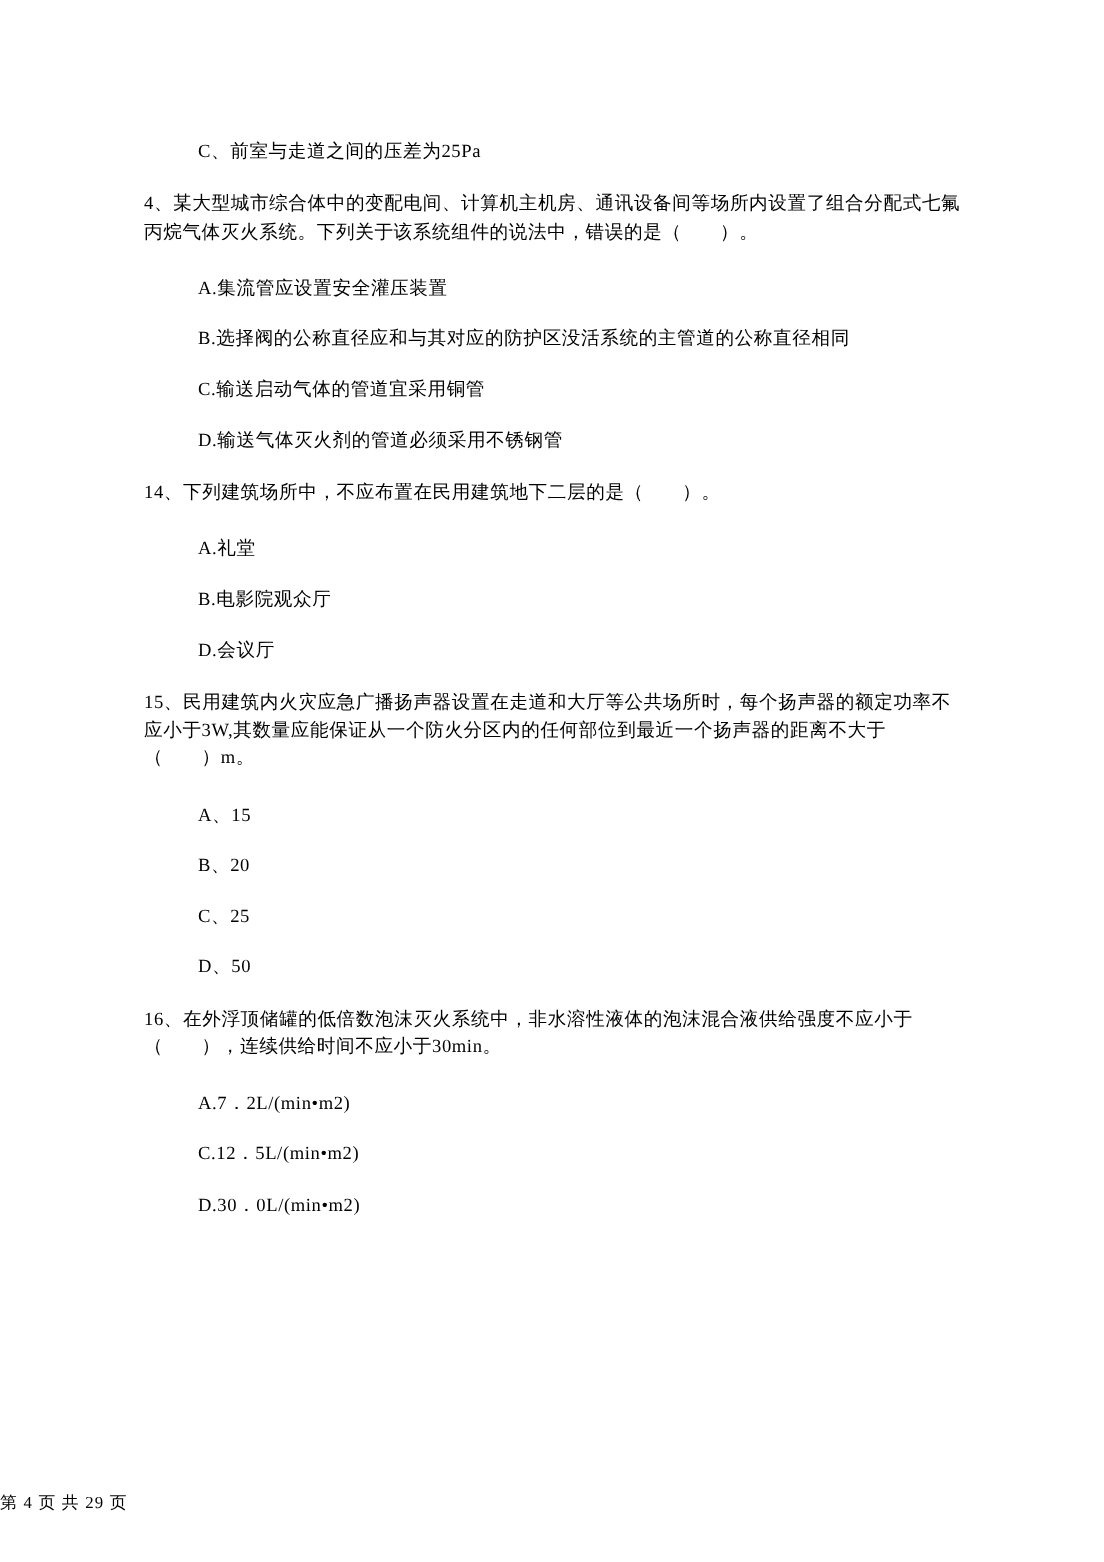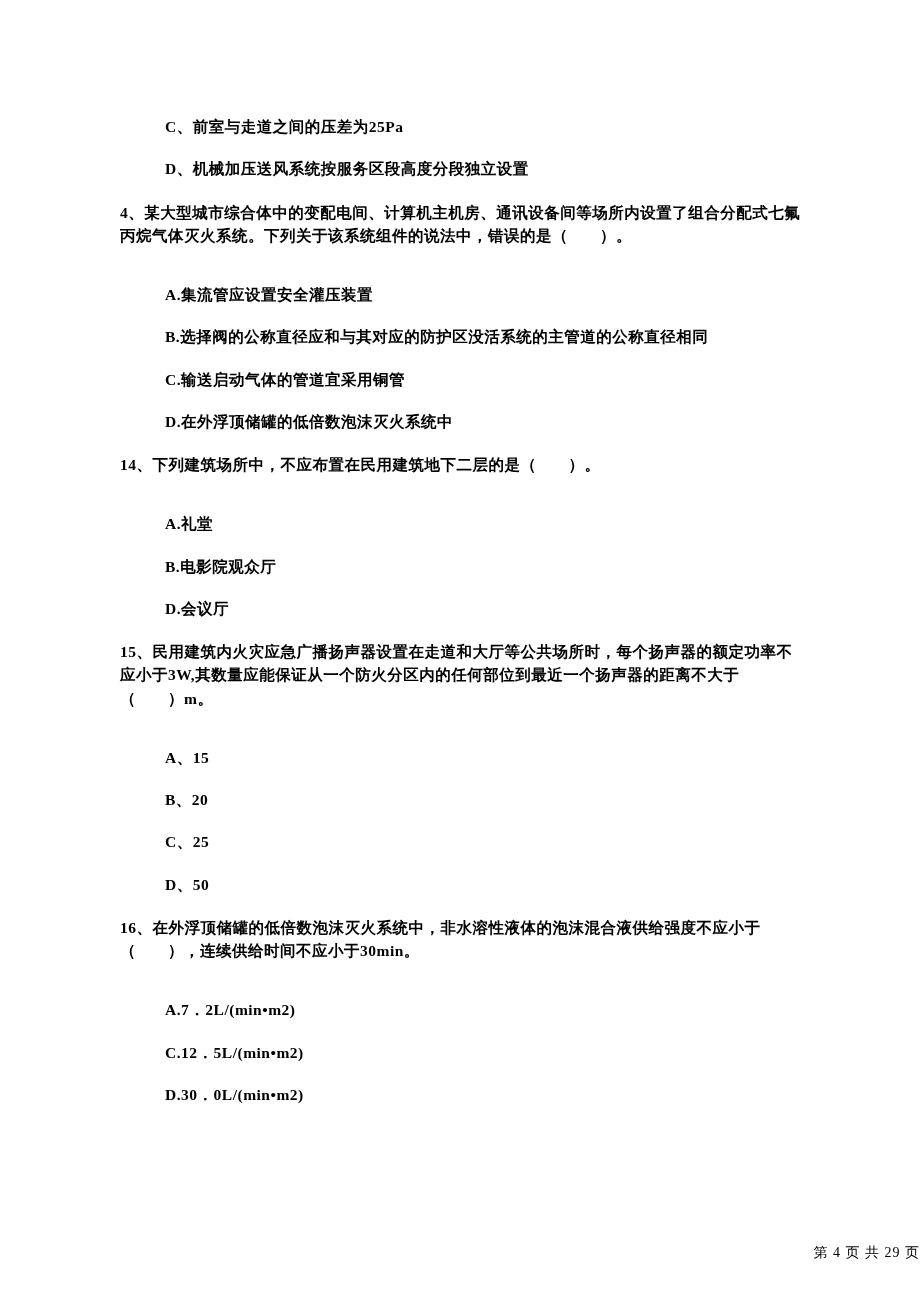--- a/index.html
+++ b/index.html
@@ -17,62 +17,60 @@
     box-sizing: border-box;
     width: 920px;
     height: 1302px;
     padding: 115px 118px 0 120px;
   }
   .line {
     font-size: 15.5px;
     line-height: 1.5;
     letter-spacing: 0.5px;
     white-space: pre-wrap;
-    font-weight: bold;
   }
   .question {
     margin-top: 20px;
     margin-bottom: 6px;
   }
   .option {
     margin-top: 19px;
     margin-left: 45px;
   }
   .first-option {
     margin-top: 0px;
     margin-left: 45px;
   }
   .options-block {
-    margin-top: 36px;
+    margin-top: 24px;
   }
   .footer {
     position: absolute;
     left: 0;
     right: 0;
     bottom: 40px;
-    text-align: right;
+    text-align: left;
     font-size: 14px;
     letter-spacing: 1px;
     font-family: "SimSun", "宋体", serif;
   }
 </style>
 </head>
 <body>
 
 <div class="page">
 
   <div class="line first-option">C、前室与走道之间的压差为25Pa</div>
-  <div class="line option">D、机械加压送风系统按服务区段高度分段独立设置</div>
 
   <div class="line question">4、某大型城市综合体中的变配电间、计算机主机房、通讯设备间等场所内设置了组合分配式七氟丙烷气体灭火系统。下列关于该系统组件的说法中，错误的是（　　）。</div>
   <div class="options-block">
     <div class="line first-option">A.集流管应设置安全灌压装置</div>
     <div class="line option">B.选择阀的公称直径应和与其对应的防护区没活系统的主管道的公称直径相同</div>
     <div class="line option">C.输送启动气体的管道宜采用铜管</div>
-    <div class="line option">D.在外浮顶储罐的低倍数泡沫灭火系统中</div>
+    <div class="line option">D.输送气体灭火剂的管道必须采用不锈钢管</div>
   </div>
 
   <div class="line question">14、下列建筑场所中，不应布置在民用建筑地下二层的是（　　）。</div>
   <div class="options-block">
     <div class="line first-option">A.礼堂</div>
     <div class="line option">B.电影院观众厅</div>
     <div class="line option">D.会议厅</div>
   </div>
 
   <div class="line question">15、民用建筑内火灾应急广播扬声器设置在走道和大厅等公共场所时，每个扬声器的额定功率不应小于3W,其数量应能保证从一个防火分区内的任何部位到最近一个扬声器的距离不大于（　　）m。</div>

